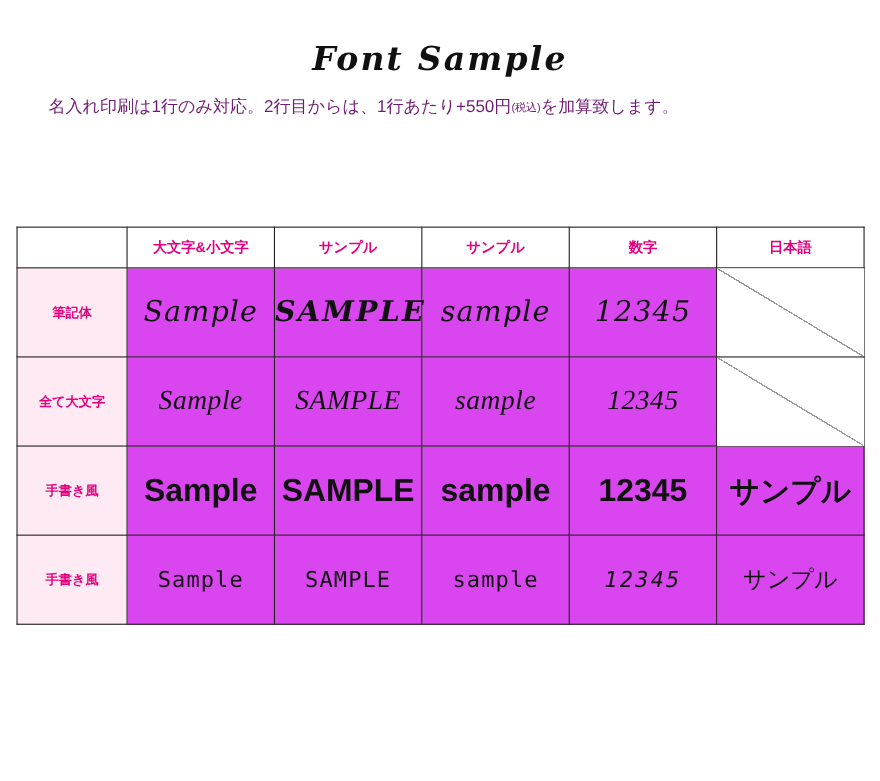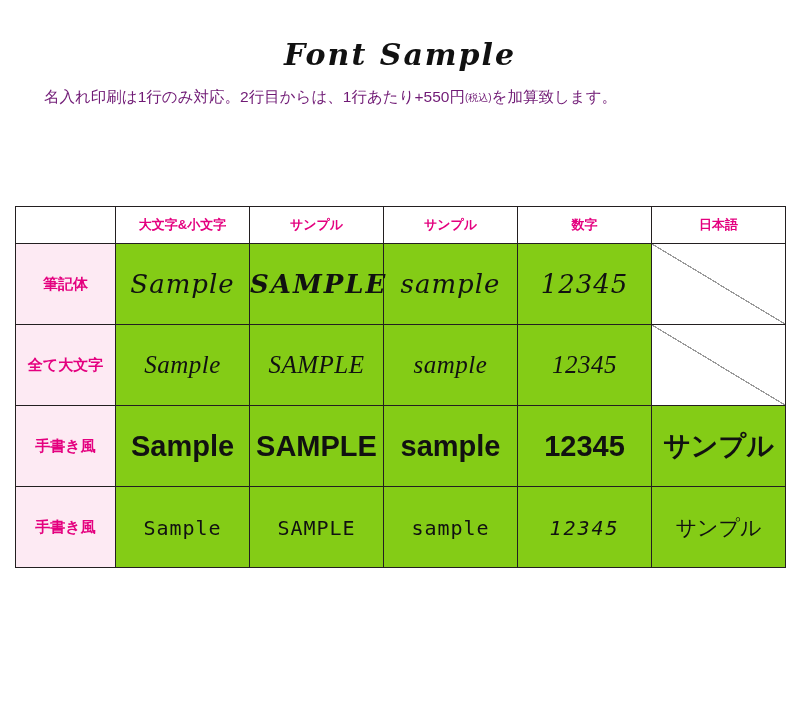--- a/index.html
+++ b/index.html
@@ -76,27 +76,27 @@
     font-family: "Liberation Sans", sans-serif;
     background: #ffffff;
   }
   thead th.corner {
     background: #ffffff;
   }
   tbody th.rowhead {
     width: 100px;
     background: #fdeaf3;
     color: #e4007f;
-    font-size: 15px;
+    font-size: 12px;
     font-weight: bold;
     font-family: "Liberation Sans", sans-serif;
   }
   tbody td {
     height: 80px;
-    background: #84cc16;
+    background: #d946ef;
     font-size: 24px;
     color: #111111;
     white-space: nowrap;
   }
   col.c-head { width: 100px; }
   col.c-col  { width: 134px; }
 
   
   td.diagonal {
     position: relative;

